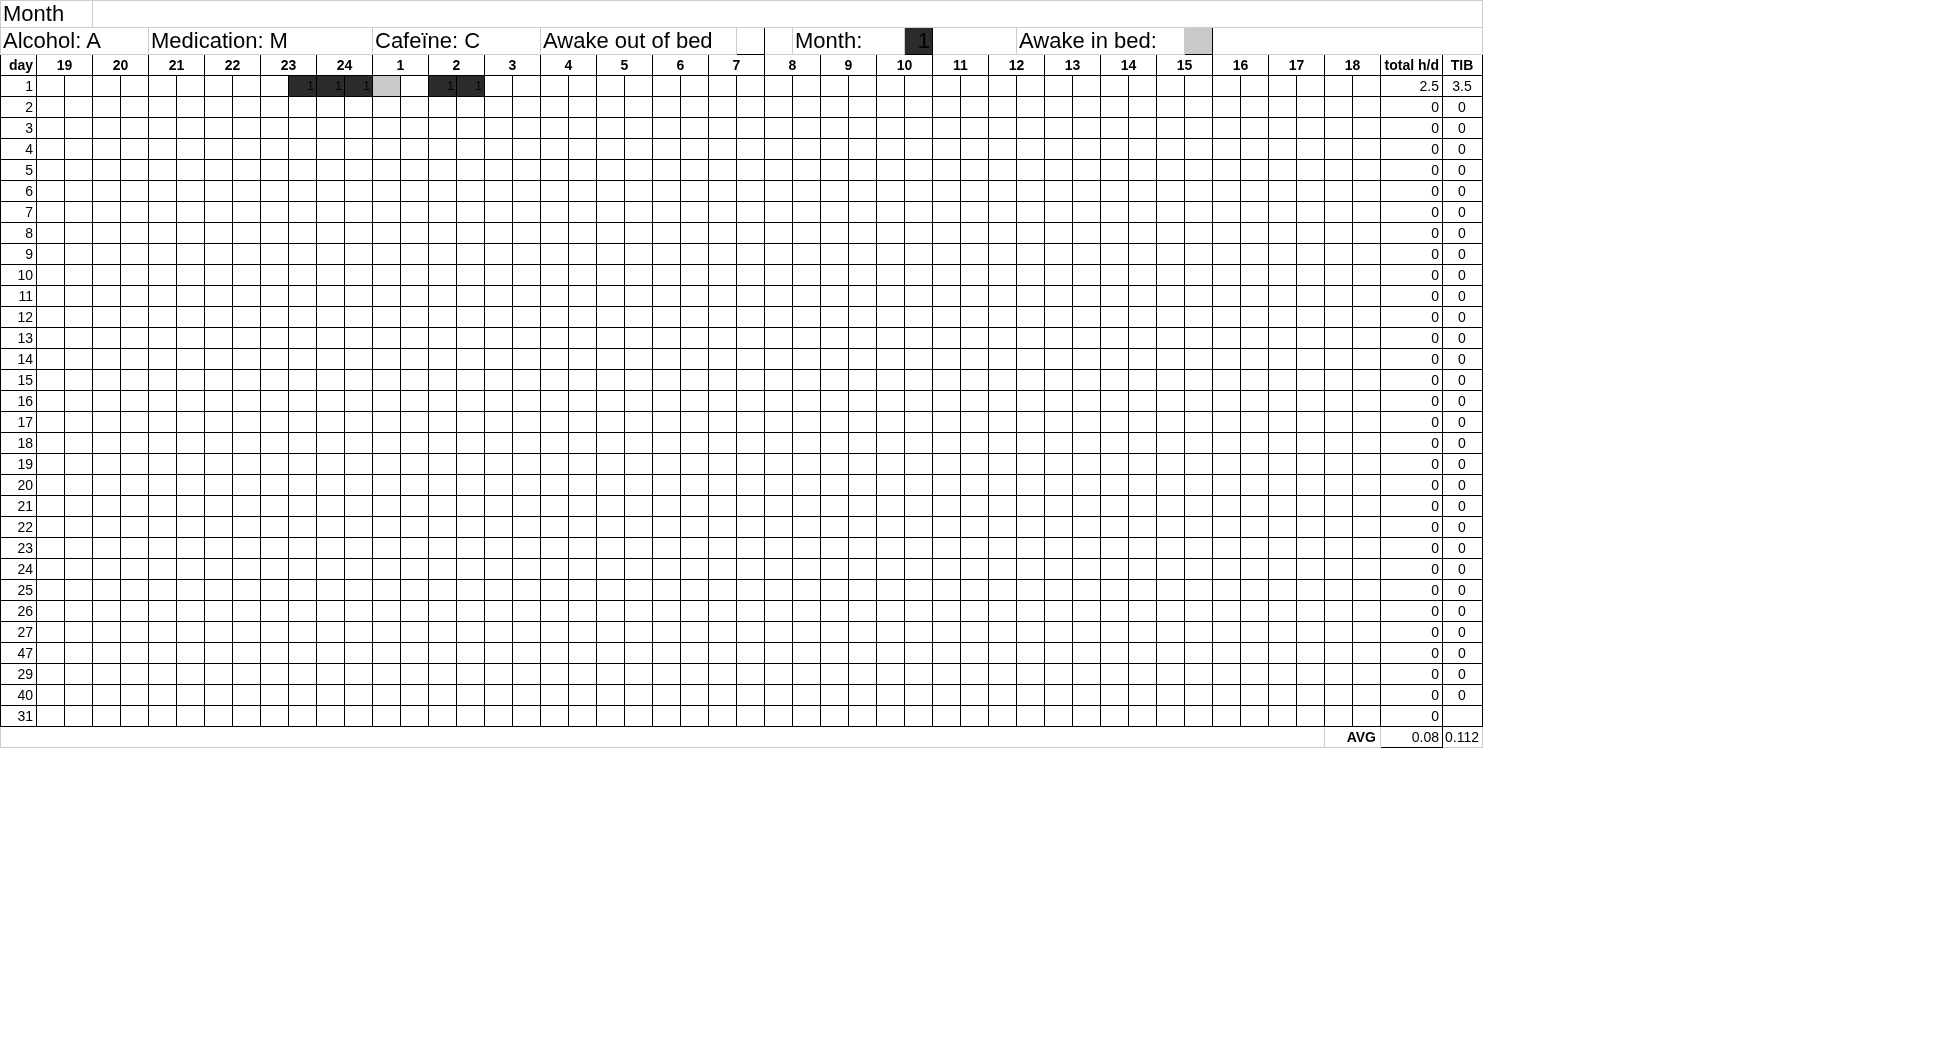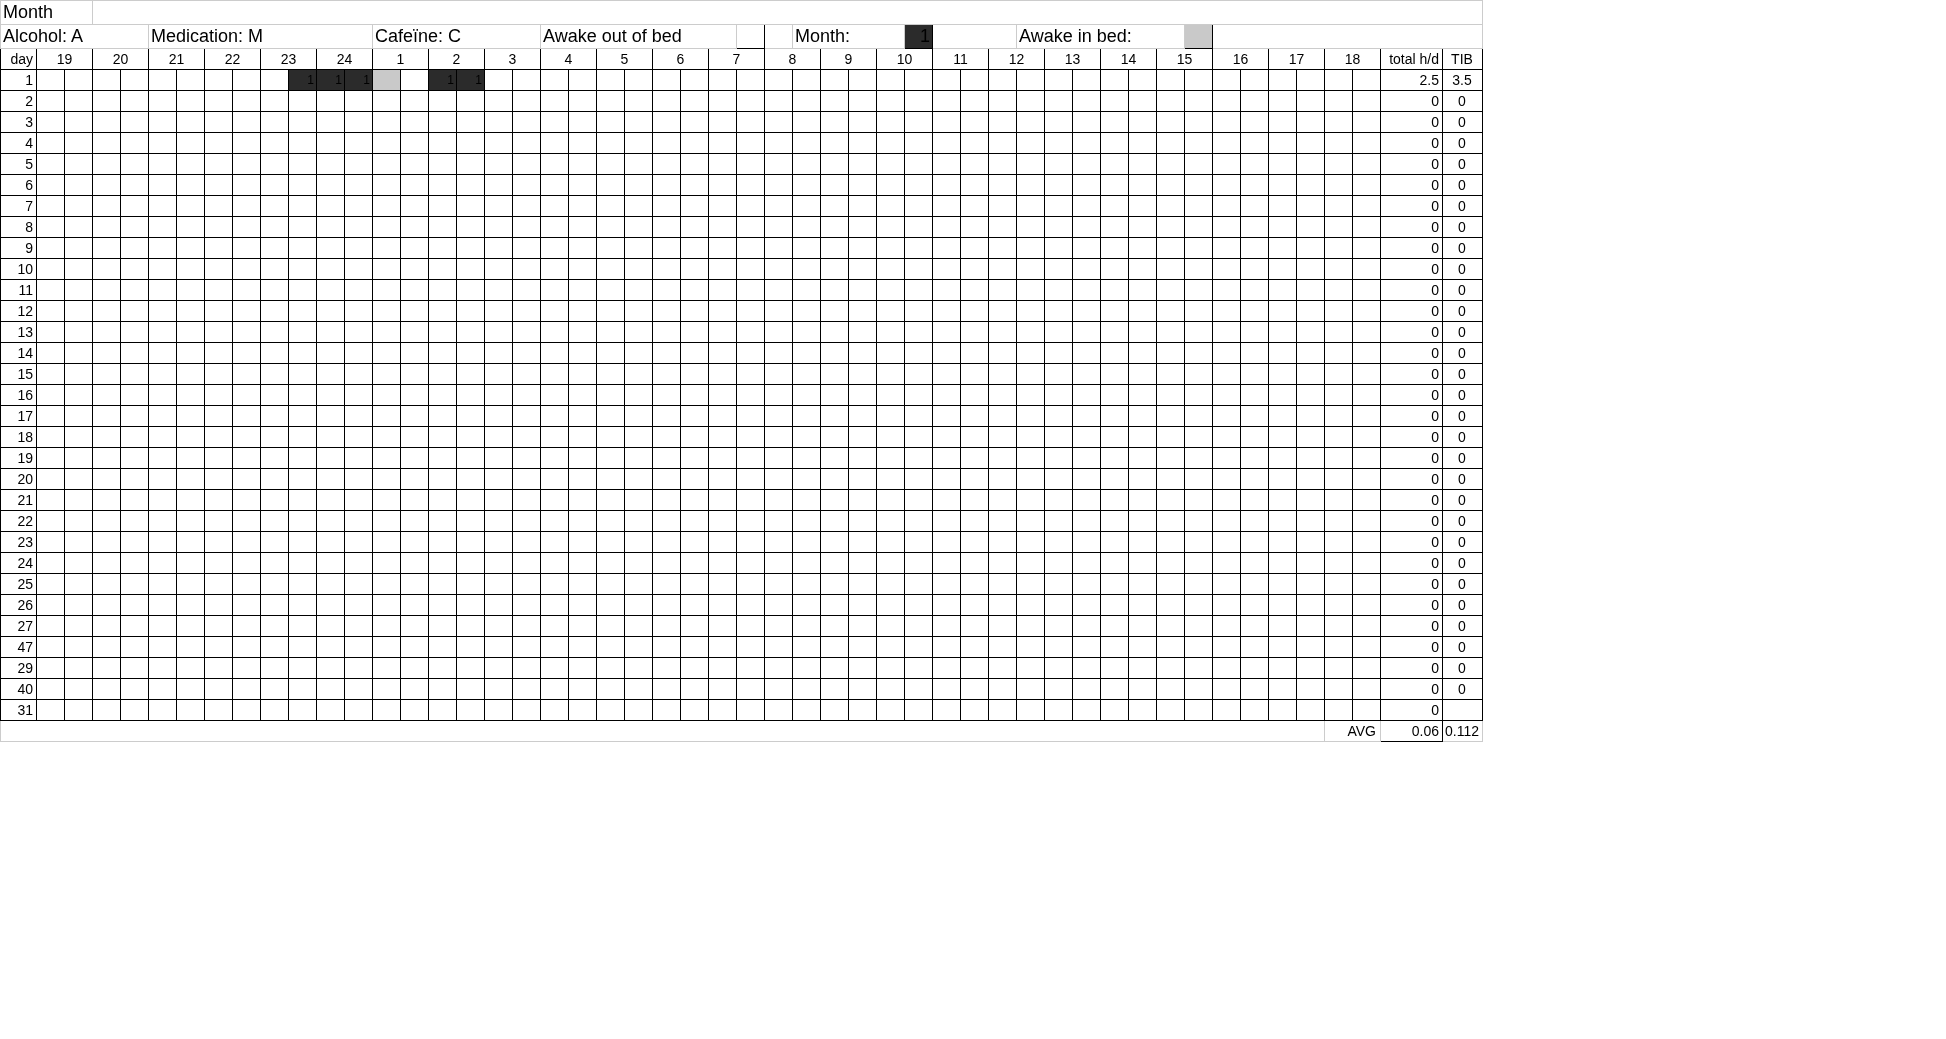--- a/index.html
+++ b/index.html
@@ -1,35 +1,35 @@
 <!DOCTYPE html>
 <html><head>
 <meta charset="utf-8">
 <style>
 html,body{margin:0;padding:0;font-family:Arial,Helvetica,sans-serif;font-size:14px;color:#000;background:#fff}
 .sheet{width:1946px;height:1039px;position:relative;background:#fff}
 table{border-collapse:collapse;table-layout:fixed}
 td,th{border:1px solid #000;height:21px;box-sizing:border-box;overflow:hidden;white-space:nowrap;padding:0 2px}
 .top-row td{border:1px solid #ccc}
 .noborder{border:1px solid #ccc}
-th{font-weight:normal;text-align:center}
+th{font-weight:bold;text-align:center}
 .daycol{width:36px;text-align:right;padding-right:3px}
 .hourcol{width:56px;text-align:center}
 .halfcol{width:28px}
 .totalcol{width:62px;text-align:right;padding-right:3px}
 .tibcol{width:38px;text-align:center;padding-right:3px}
 .celldark{background:#2b2b2b;color:#000;text-align:right;padding-right:2px;font-size:12px}
 .cellgrey{background:#c9c9c9}
-.legend-row td{height:24px;font-size:18px}
+.legend-row td{height:24px;font-size:22px}
 .legend-label{border:1px solid #ccc;text-align:left;padding-left:2px}
 .swatch-white{background:#fff;border:1px solid #000}
 .swatch-dark{background:#2b2b2b;border:1px solid #000;color:#000;text-align:right;font-size:12px;padding-right:2px}
 .swatch-grey{background:#c9c9c9;border:1px solid #000}
 .hdr th{border:1px solid #000}
-.avg-label{font-weight:normal;text-align:right;padding-right:4px}
+.avg-label{font-weight:bold;text-align:right;padding-right:4px}
 .footnote{border:1px solid #ccc;text-align:left;padding-left:2px}
 .dashbox{border:1px dashed #3a7bd5}
 .month{font-size:13px}
 </style>
 </head>
 <body>
 
 <div class="sheet">
 <table>
 
@@ -1729,19 +1729,19 @@
           <td class="halfcol"></td>
           <td class="totalcol">0</td>
           <td class="tibcol"></td>
         </tr>
       </tbody>
 
 <tbody>
         <tr class="top-row">
   <td class="noborder" colspan="47"></td>
   <td class="noborder avg-label" colspan="2">AVG</td>
-  <td class="totalcol" style="border:1px solid #000">0.06</td>
+  <td class="totalcol" style="border:1px solid #000">0.08</td>
   <td class="tibcol dashbox">0.112</td>
 </tr>
 
 </tbody>
     </table>
 </div>
 
 </body></html>

